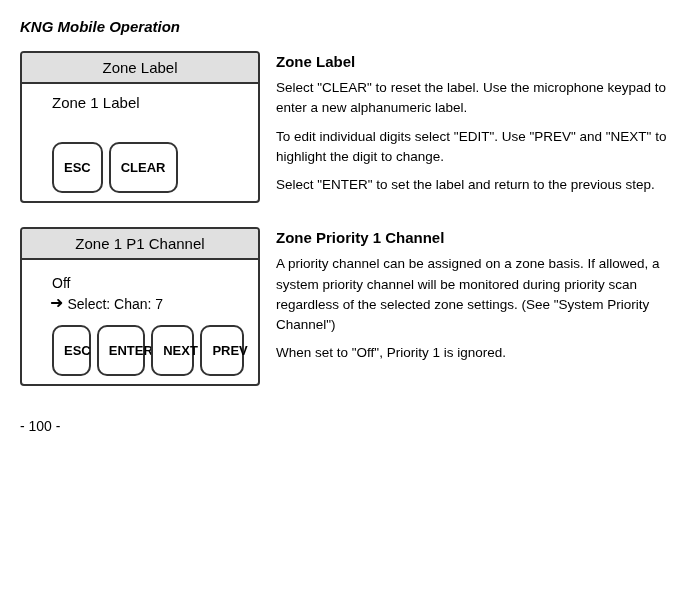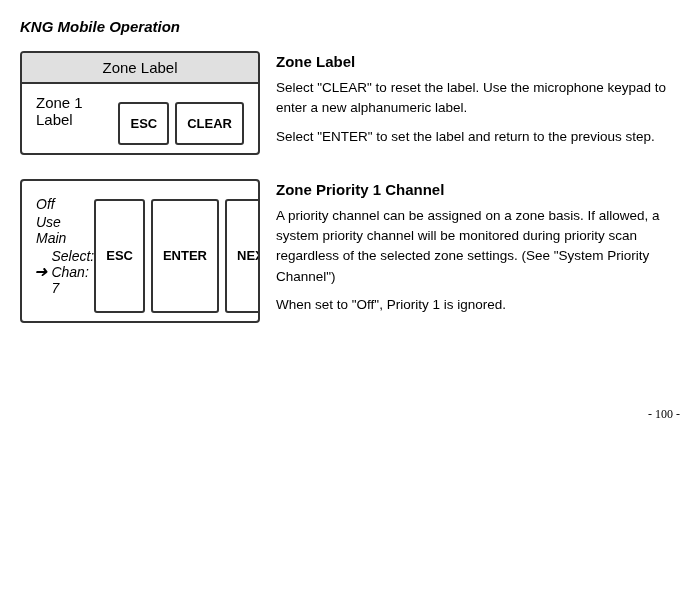--- a/index.html
+++ b/index.html
@@ -51,37 +51,39 @@
       border-bottom: 2px solid #333;
       text-align: center;
       padding: 6px 8px;
       font-size: 15px;
       font-weight: normal;
     }
     .lcd-body {
       padding: 10px 14px 8px 14px;
       flex: 1;
       display: flex;
+      flex-direction: column;
+      margin-left: 16px;
     }
     .lcd-content-text {
       font-size: 15px;
       margin-bottom: 8px;
       flex: 1;
     }
     .lcd-buttons {
       display: flex;
       flex-direction: row;
       gap: 6px;
       margin-top: 6px;
       padding-top: 2px;
     }
     .lcd-btn {
       border: 2px solid #333;
-      border-radius: 3px;
-      padding: 9px 10px;
+      border-radius: 10px;
+      padding: 16px 10px;
       font-size: 13px;
       font-weight: bold;
       background: #fff;
       cursor: pointer;
       min-width: 36px;
       text-align: center;
     }
 
     
     .description {
@@ -103,37 +105,35 @@
 
     
     .lcd-channel-list {
       font-size: 14px;
       padding: 4px 0 4px 0;
       flex: 1;
     }
     .channel-item {
       padding: 1px 0;
       display: flex;
-      align-items: center;
-      font-style: italic;
+      align-items: flex-end;
     }
     .channel-item.selected {
       font-weight: normal;
     }
     .arrow {
       font-size: 16px;
       margin-right: 4px;
       margin-left: -2px;
     }
 
     .footer {
-      text-align: right;
-      font-size: 12px;
+      text-align: left;
+      font-size: 14px;
       padding: 8px 0 4px 0;
-      font-family: Liberation Serif, serif;
     }
   </style>
 </head>
 <body>
 
 <div class="page">
 
   <div class="page-title">KNG Mobile Operation</div>
 
   <div class="main-content">
@@ -148,36 +148,35 @@
             <button class="lcd-btn">ESC</button>
             <button class="lcd-btn">CLEAR</button>
           </div>
         </div>
       </div>
 
       <div class="description">
         <div class="desc-title">Zone Label</div>
         <div class="desc-body">
           <p>Select "CLEAR" to reset the label. Use the microphone keypad to enter a new alphanumeric label.</p>
+          <p>To edit individual digits select "EDIT". Use "PREV" and "NEXT" to highlight the digit to change.</p>
           <p>Select "ENTER" to set the label and return to the previous step.</p>
         </div>
       </div>
 
     </div>
 
     <div class="section">
 
       <div class="lcd-panel">
+        <div class="lcd-header">Zone 1 P1 Channel</div>
         <div class="lcd-body">
           <div class="lcd-channel-list">
             <div class="channel-item">
               <span>Off</span>
-            </div>
-            <div class="channel-item">
-              <span>Use Main</span>
             </div>
             <div class="channel-item selected">
               <span class="arrow">➜</span>
               <span>Select:    Chan: 7</span>
             </div>
           </div>
           <div class="lcd-buttons">
             <button class="lcd-btn">ESC</button>
             <button class="lcd-btn">ENTER</button>
             <button class="lcd-btn">NEXT</button>

